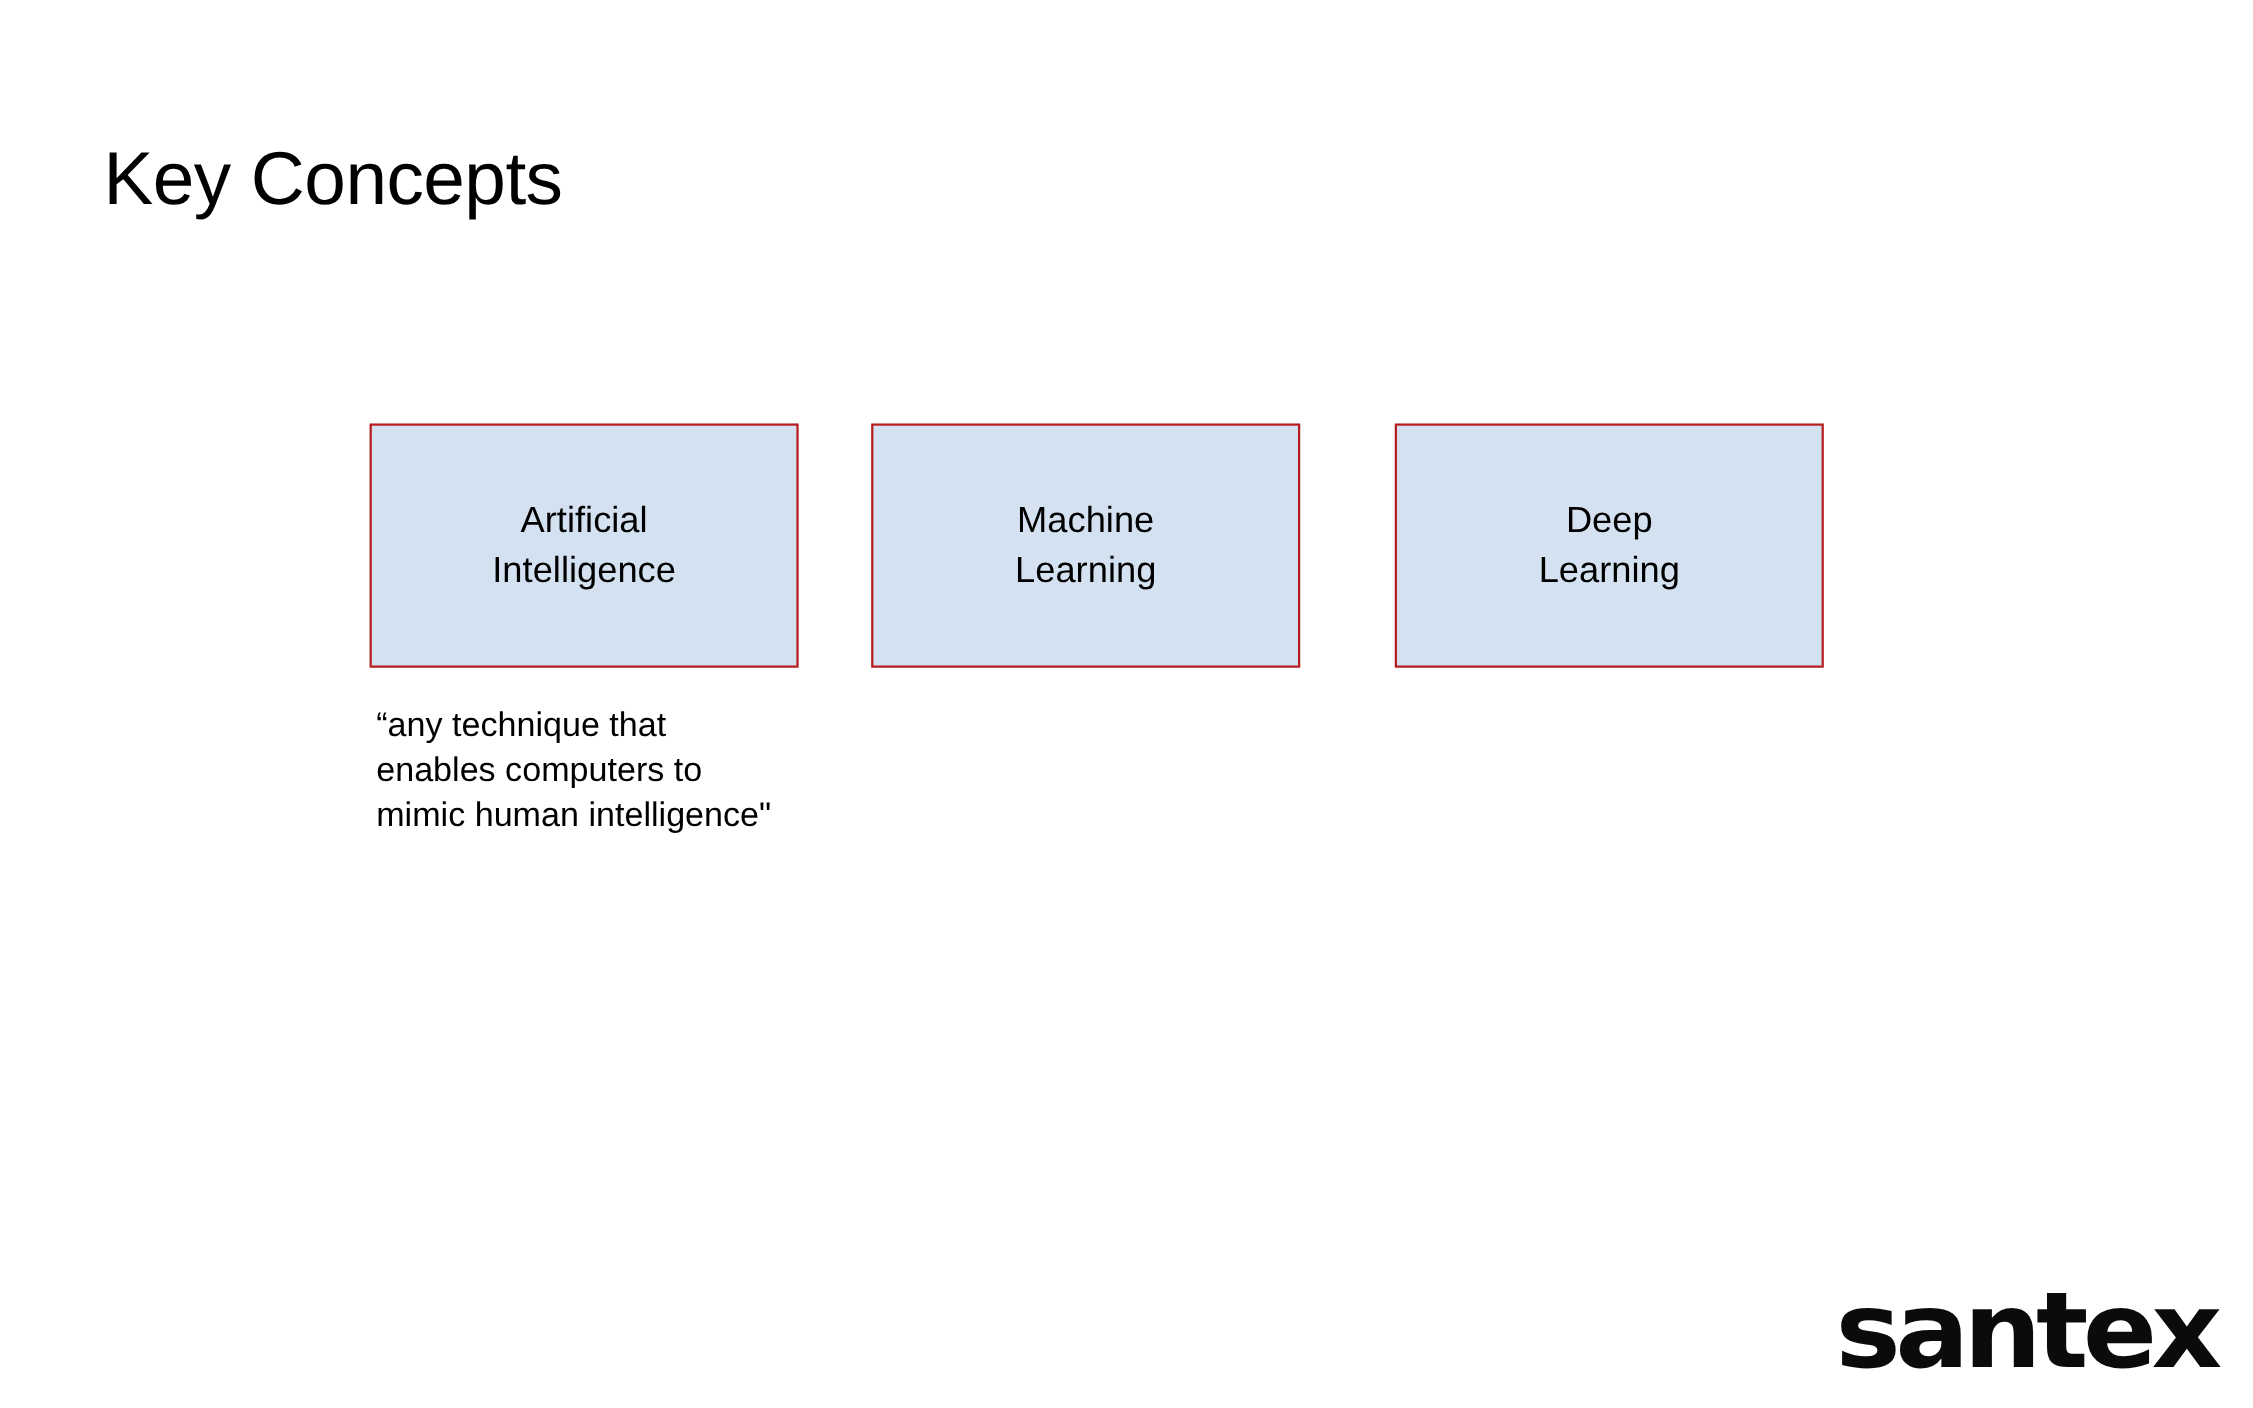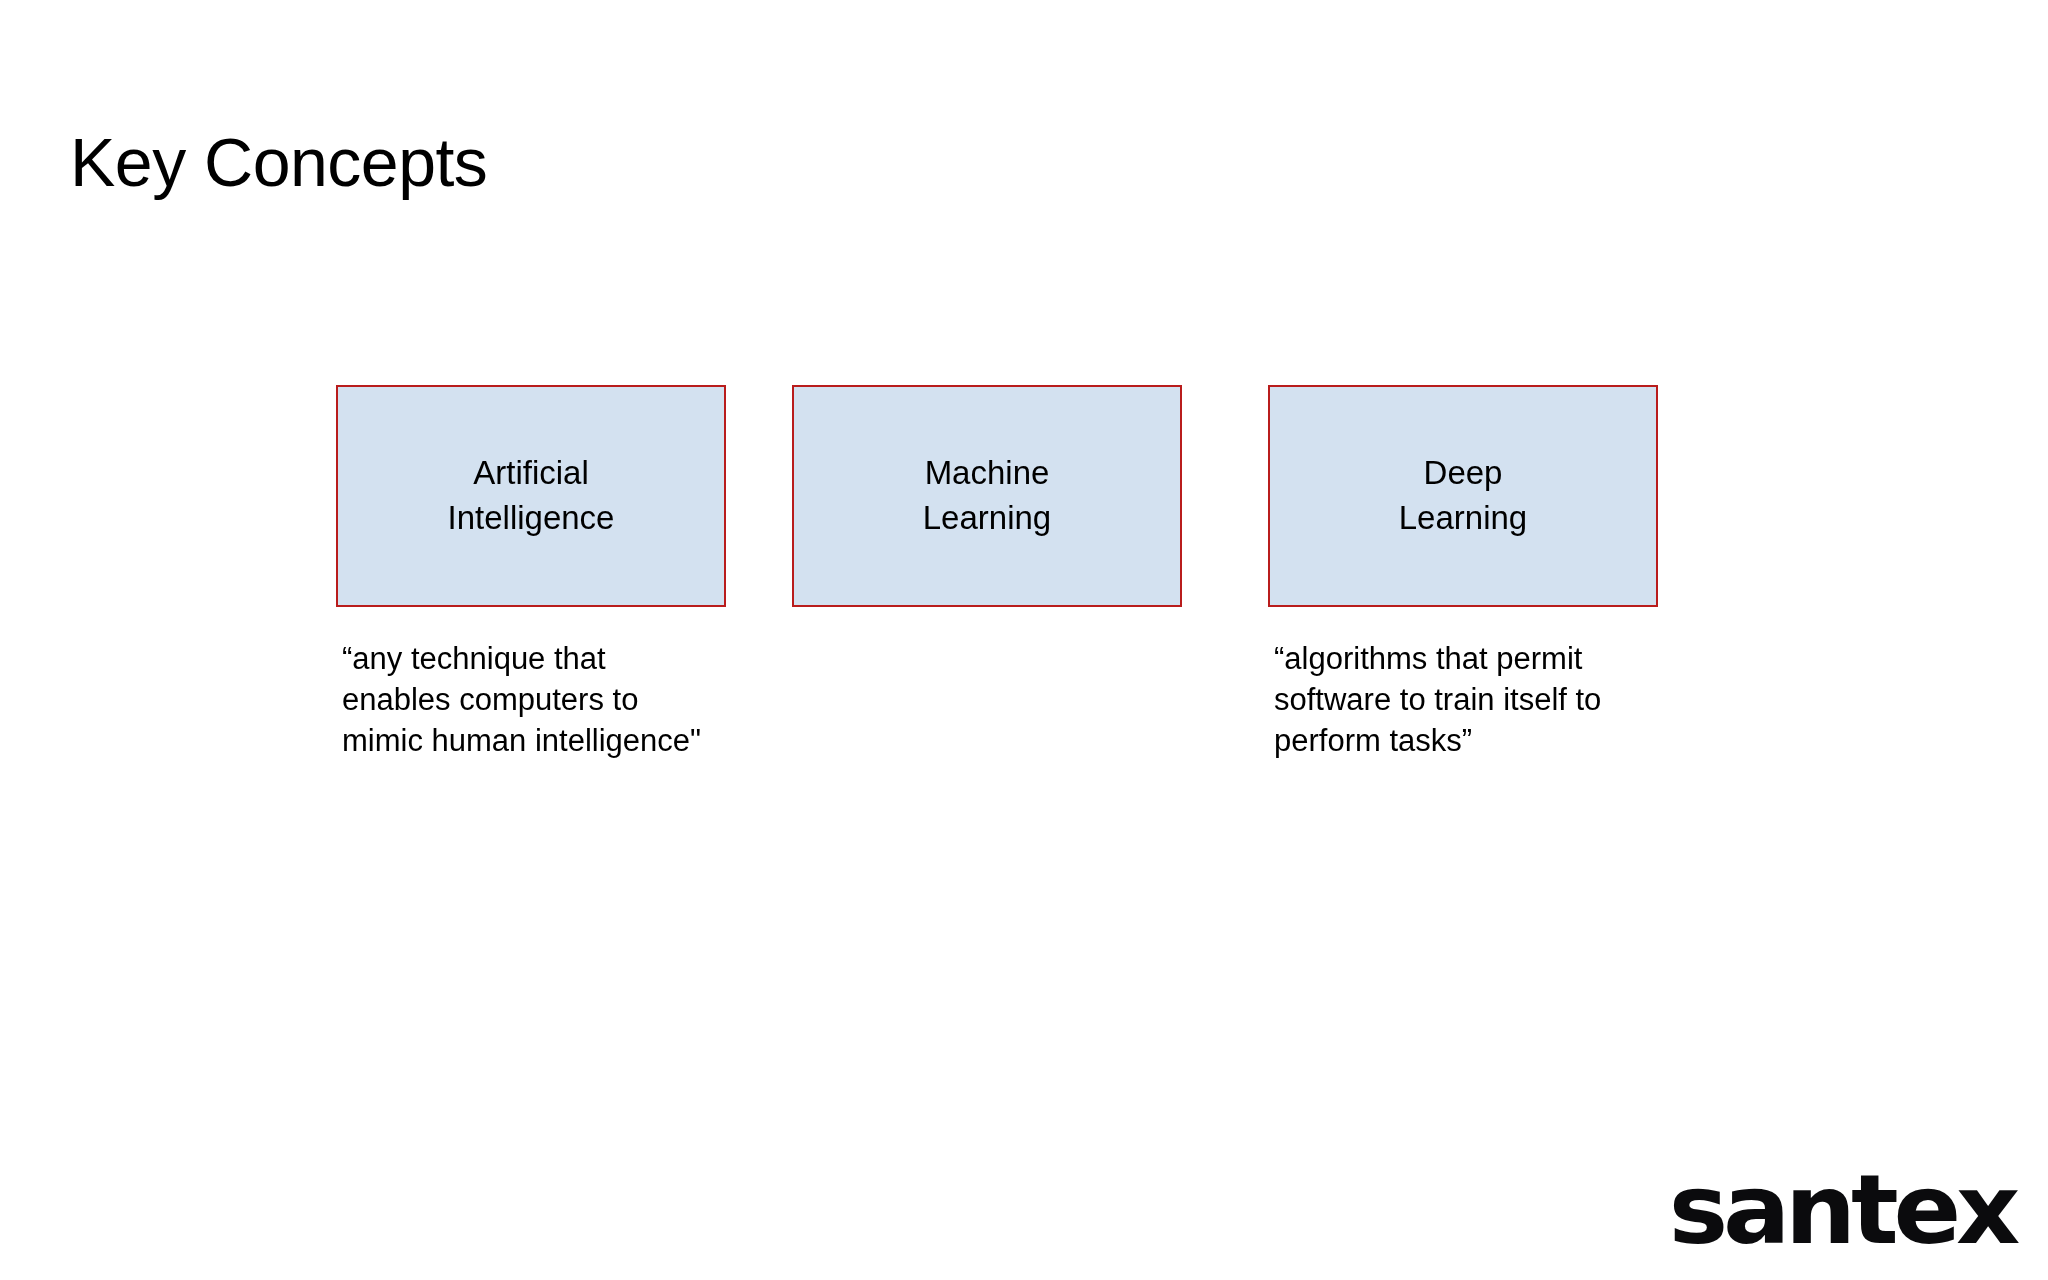--- a/index.html
+++ b/index.html
@@ -15,21 +15,21 @@
     position: relative;
     width: 2048px;
     height: 1280px;
     background: #ffffff;
     overflow: hidden;
   }
 
   
   #slide-title {
     position: absolute;
-    left: 70px;
+    left: 94px;
     top: 128px;
     font-size: 68px;
     font-weight: 300;
     letter-spacing: -0.5px;
     color: #000000;
     line-height: 1.0;
     white-space: nowrap;
   }
 
   
@@ -107,18 +107,17 @@
       <div class="concept-box-label">Machine
 Learning</div>
     </div>
   </div>
 
   <div class="concept-col" id="concept-col-2">
     <div class="concept-box">
       <div class="concept-box-label">Deep
 Learning</div>
     </div>
-    <div class="concept-caption">“algorithms that permit software to train itself to perform tasks”</div>
   </div>
 
   <div id="brand-logo">santex</div>
 
 </div>
 
 </body></html>

